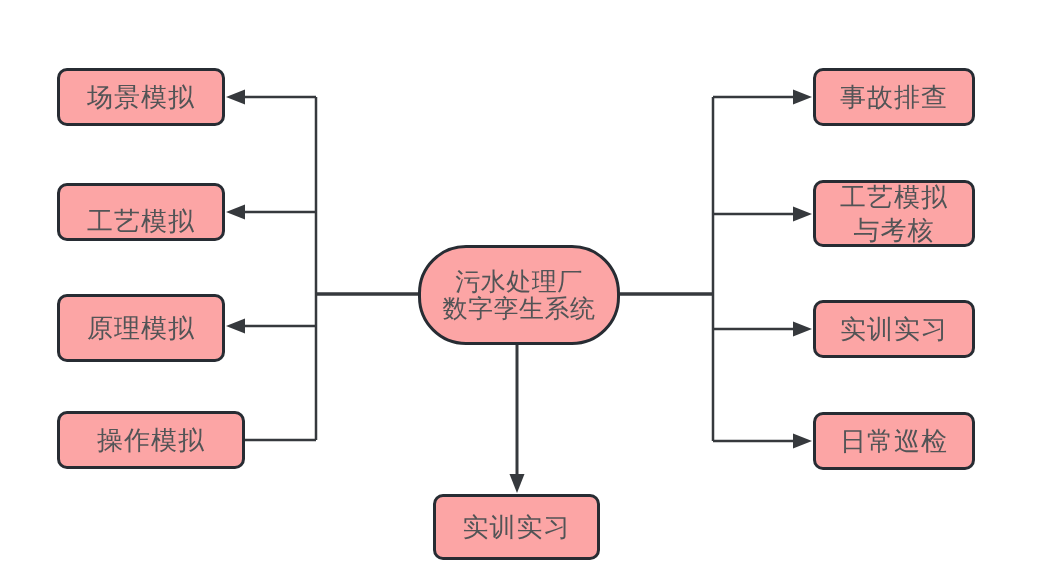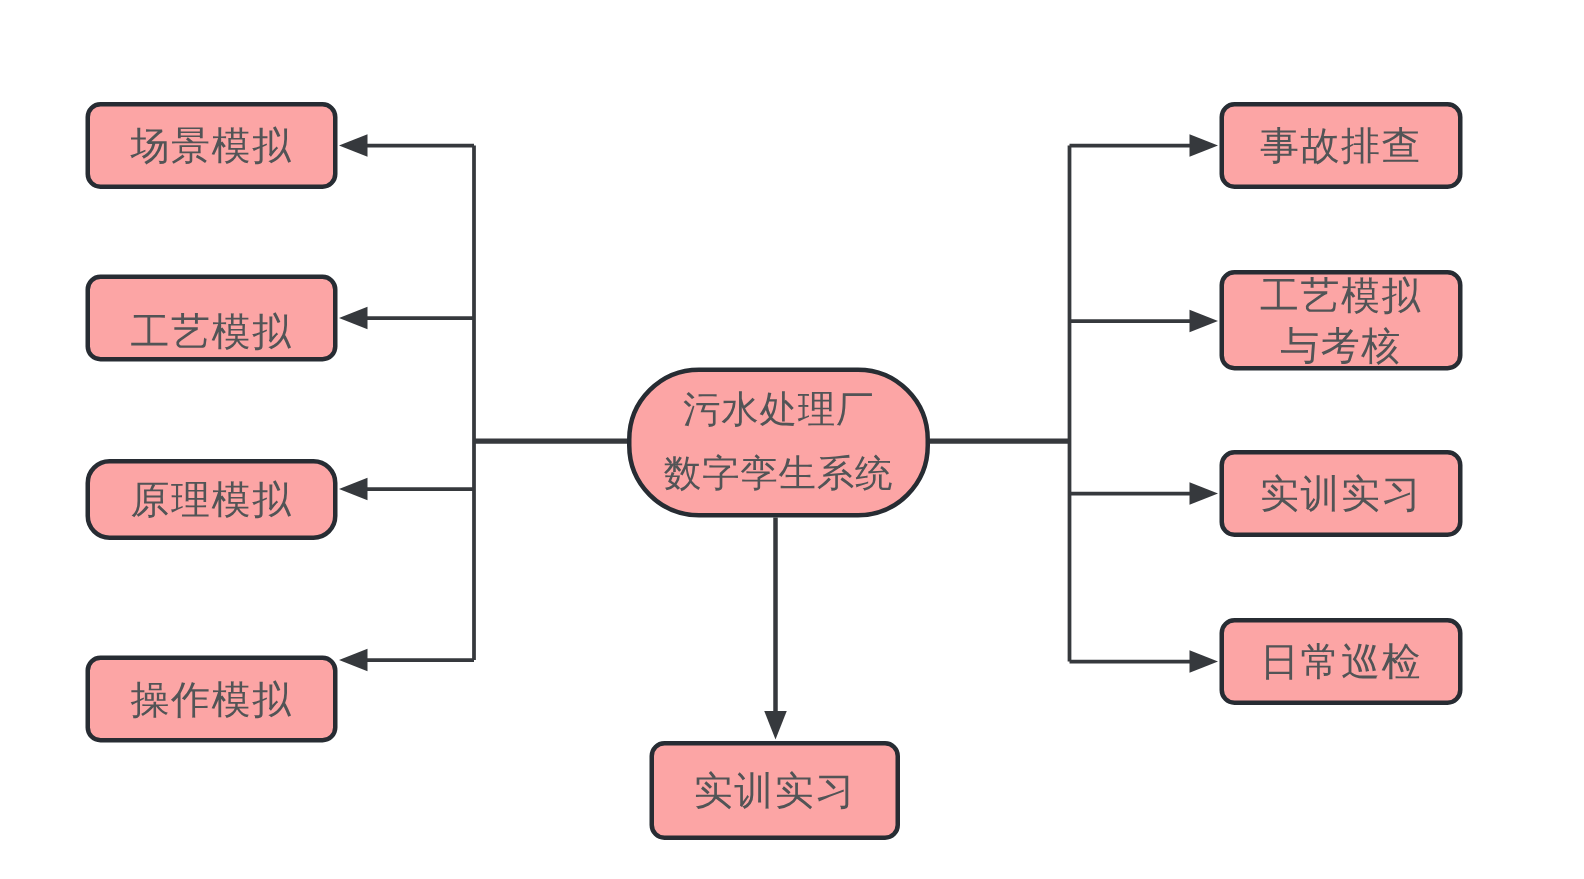--- a/index.html
+++ b/index.html
@@ -38,21 +38,21 @@
   .node .label {
     white-space: pre-line;
     text-align: center;
     line-height: 33px;
   }
   .center-node {
     border-radius: 48px;
     font-size: 25px;
   }
   .center-node .label {
-    line-height: 43px;
+    line-height: 27px;
     letter-spacing: 0.5px;
   }
   line, polyline {
     stroke: #36393d;
     fill: none;
   }
   polygon {
     fill: #36393d;
     stroke: none;
   }
@@ -94,24 +94,24 @@
     <span class="label">污水处理厂
 数字孪生系统</span>
   </div>
 
   <div class="node" style="left:57px; top:68px; width:168px; height:58px;">
     <span class="label">场景模拟</span>
   </div>
   <div class="node" style="left:57px; top:183px; width:168px; height:58px;align-items:flex-end;">
     <span class="label">工艺模拟</span>
   </div>
-  <div class="node" style="left:57px; top:306px; width:168px; height:54px;border-radius:16px;">
+  <div class="node" style="left:57px; top:294px; width:168px; height:68px;">
     <span class="label">原理模拟</span>
   </div>
-  <div class="node" style="left:57px; top:411px; width:168px; height:58px;margin-top:26px;">
+  <div class="node" style="left:57px; top:411px; width:188px; height:58px;">
     <span class="label">操作模拟</span>
   </div>
 
   <div class="node" style="left:813px; top:68px; width:162px; height:58px;">
     <span class="label">事故排查</span>
   </div>
   <div class="node" style="left:813px; top:180px; width:162px; height:67px;">
     <span class="label">工艺模拟
 与考核</span>
   </div>

